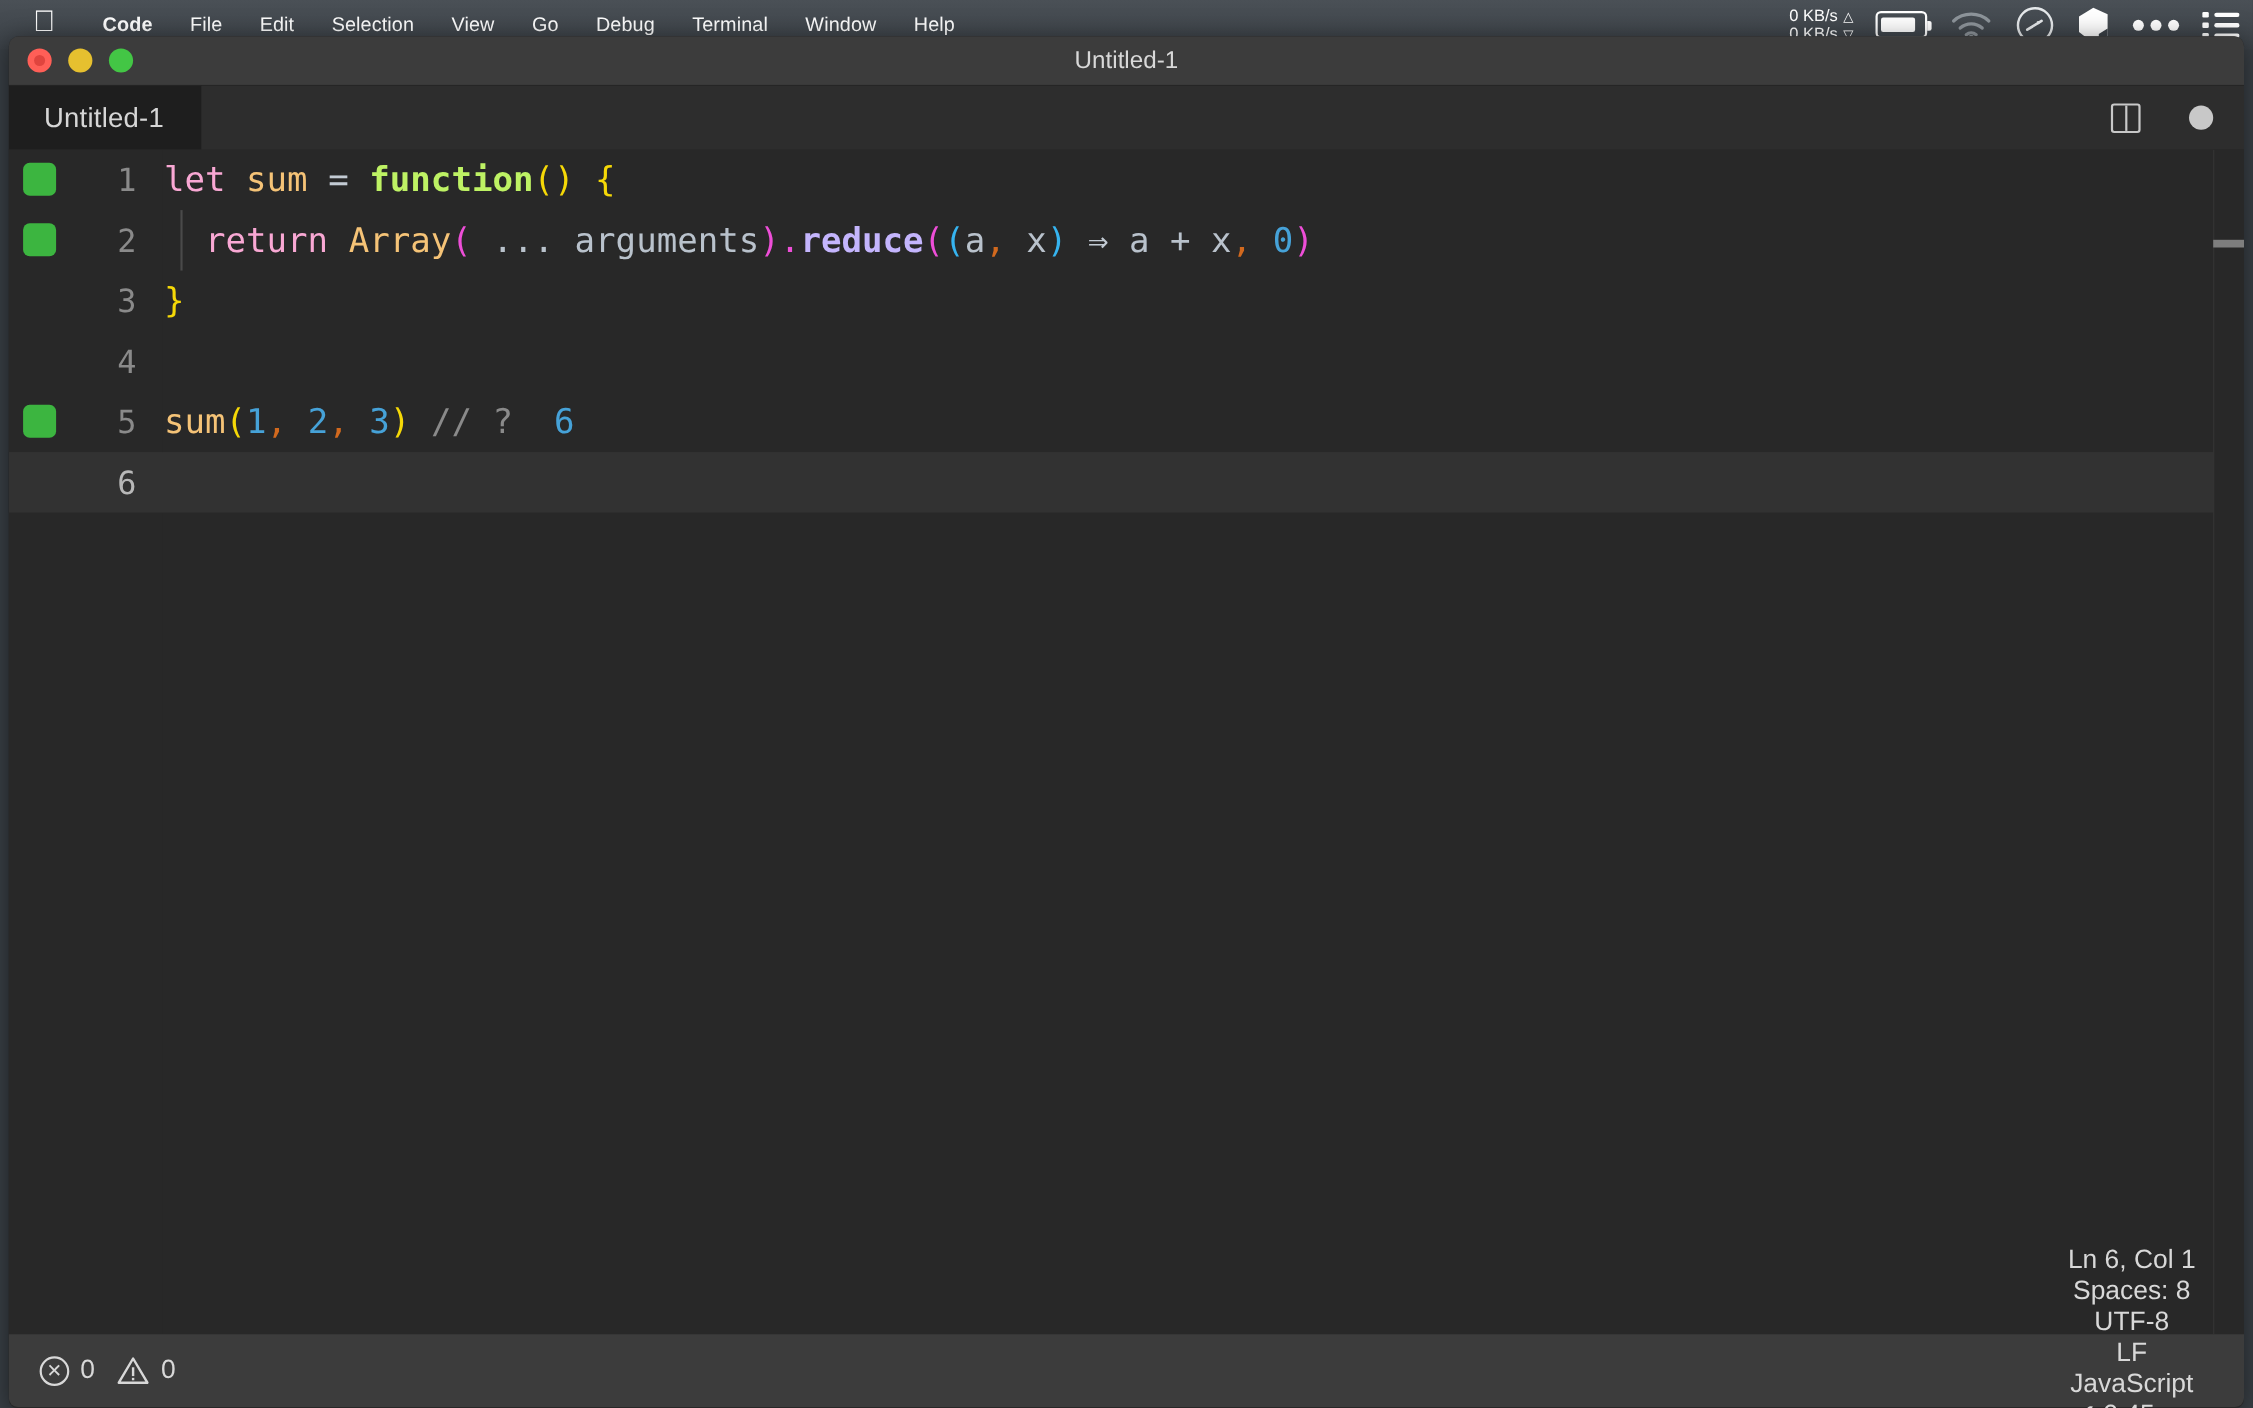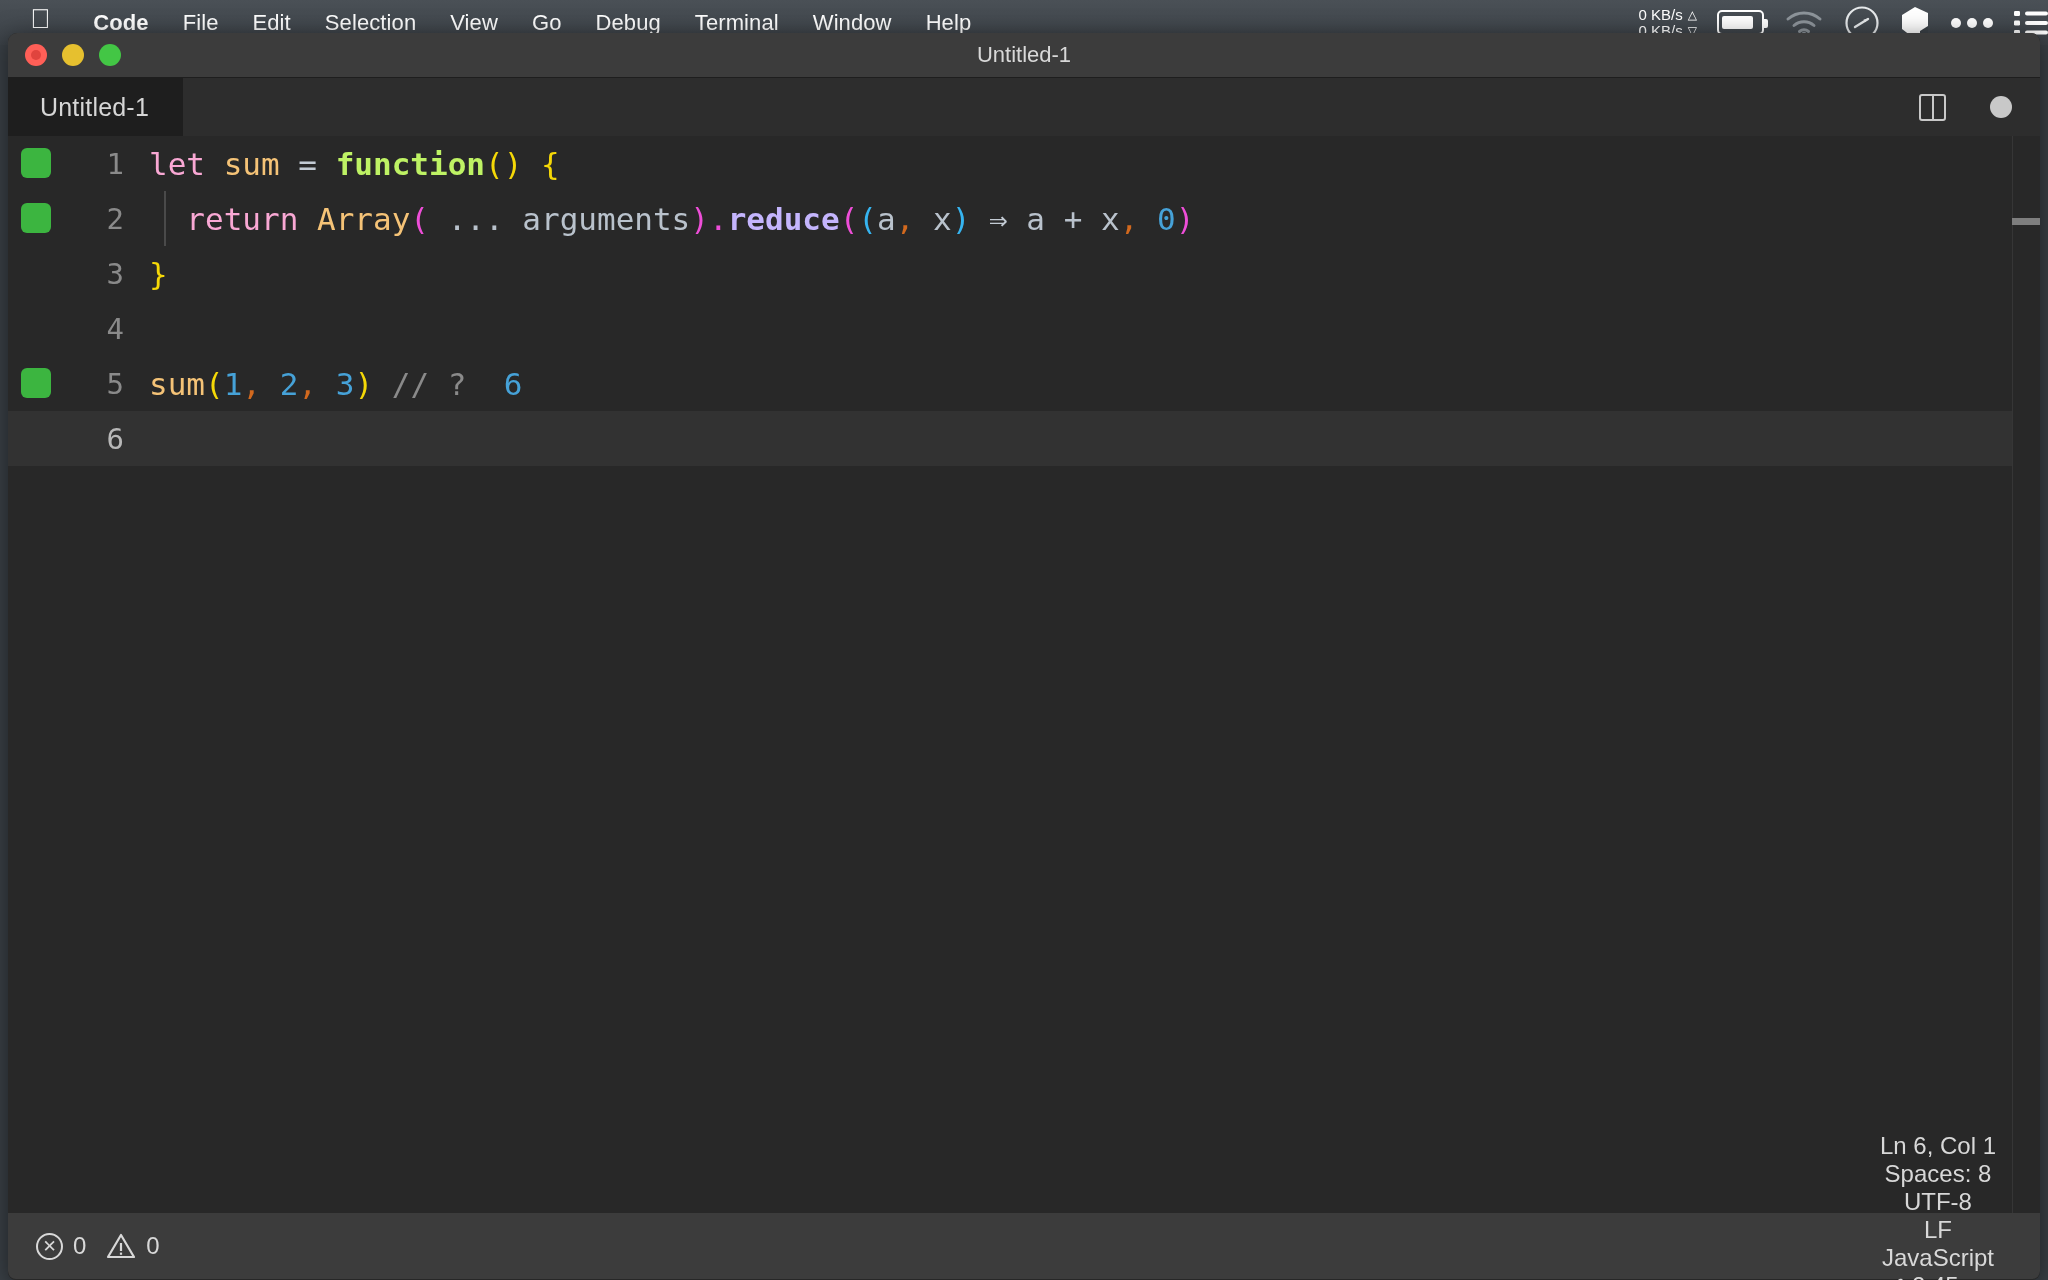--- a/index.html
+++ b/index.html
@@ -16,29 +16,29 @@
     background:linear-gradient(to bottom,#4a5056 0%, #3c4248 100%);
     display:flex; align-items:center;
     color:#ffffff;
   }
   #menubar .apple {
     margin-left:30px; margin-right:26px;
     font-size:27px; line-height:1;
     position:relative; top:-3px;
   }
   .menu-item {
-    font-size:22px;
+    font-size:18px;
     padding:0 17px;
     white-space:nowrap;
     letter-spacing:.1px;
   }
   .menu-item.bold { font-weight:bold; }
 
   #menubar-right {
-    position:absolute; right:0; top:0; height:45px;
+    position:absolute; right:12px; top:0; height:45px;
     display:flex; align-items:center; gap:20px;
   }
   .net-speed {
     display:flex; align-items:center; gap:5px;
     font-size:15px; line-height:16px; color:#fff;
   }
   .net-speed .nums { text-align:right; }
   .net-speed .arrows { display:flex; flex-direction:column; font-size:12px; line-height:16px; }
 
   .battery {

